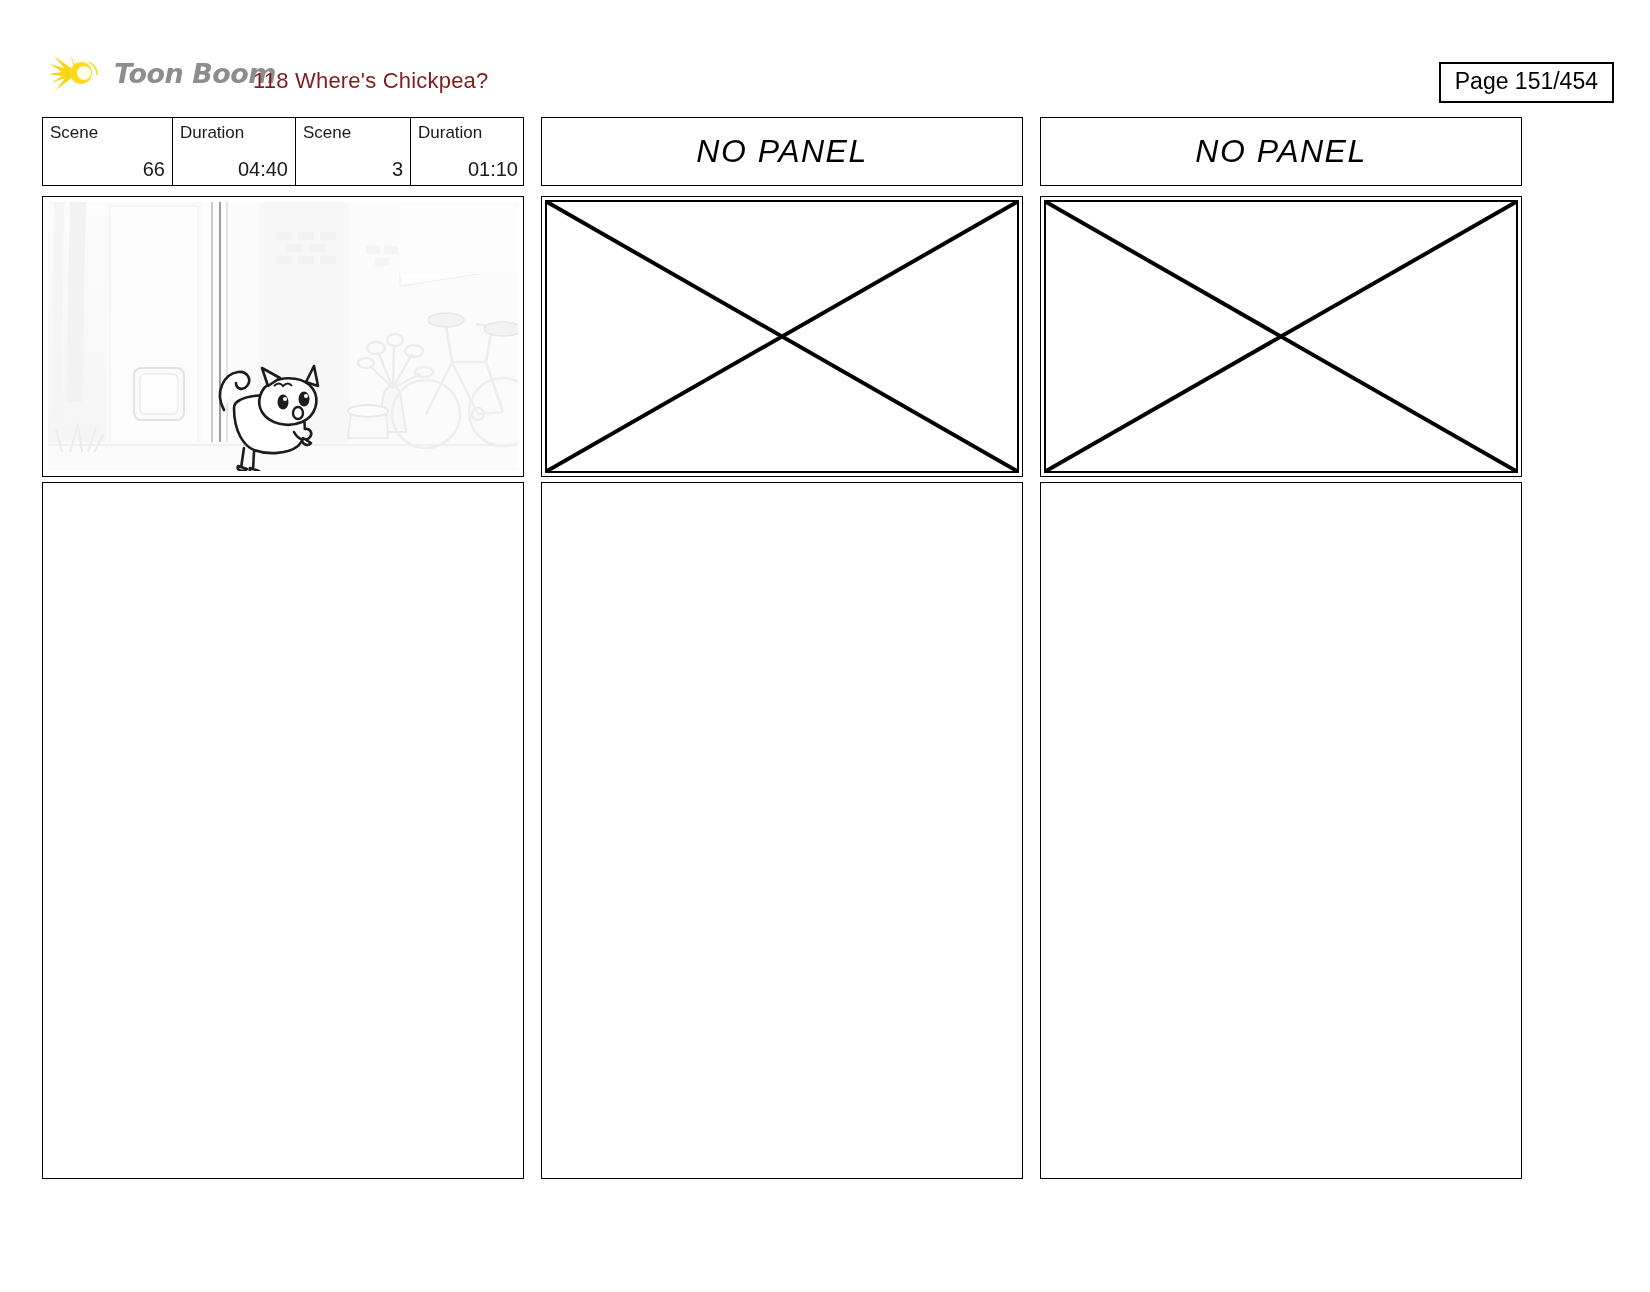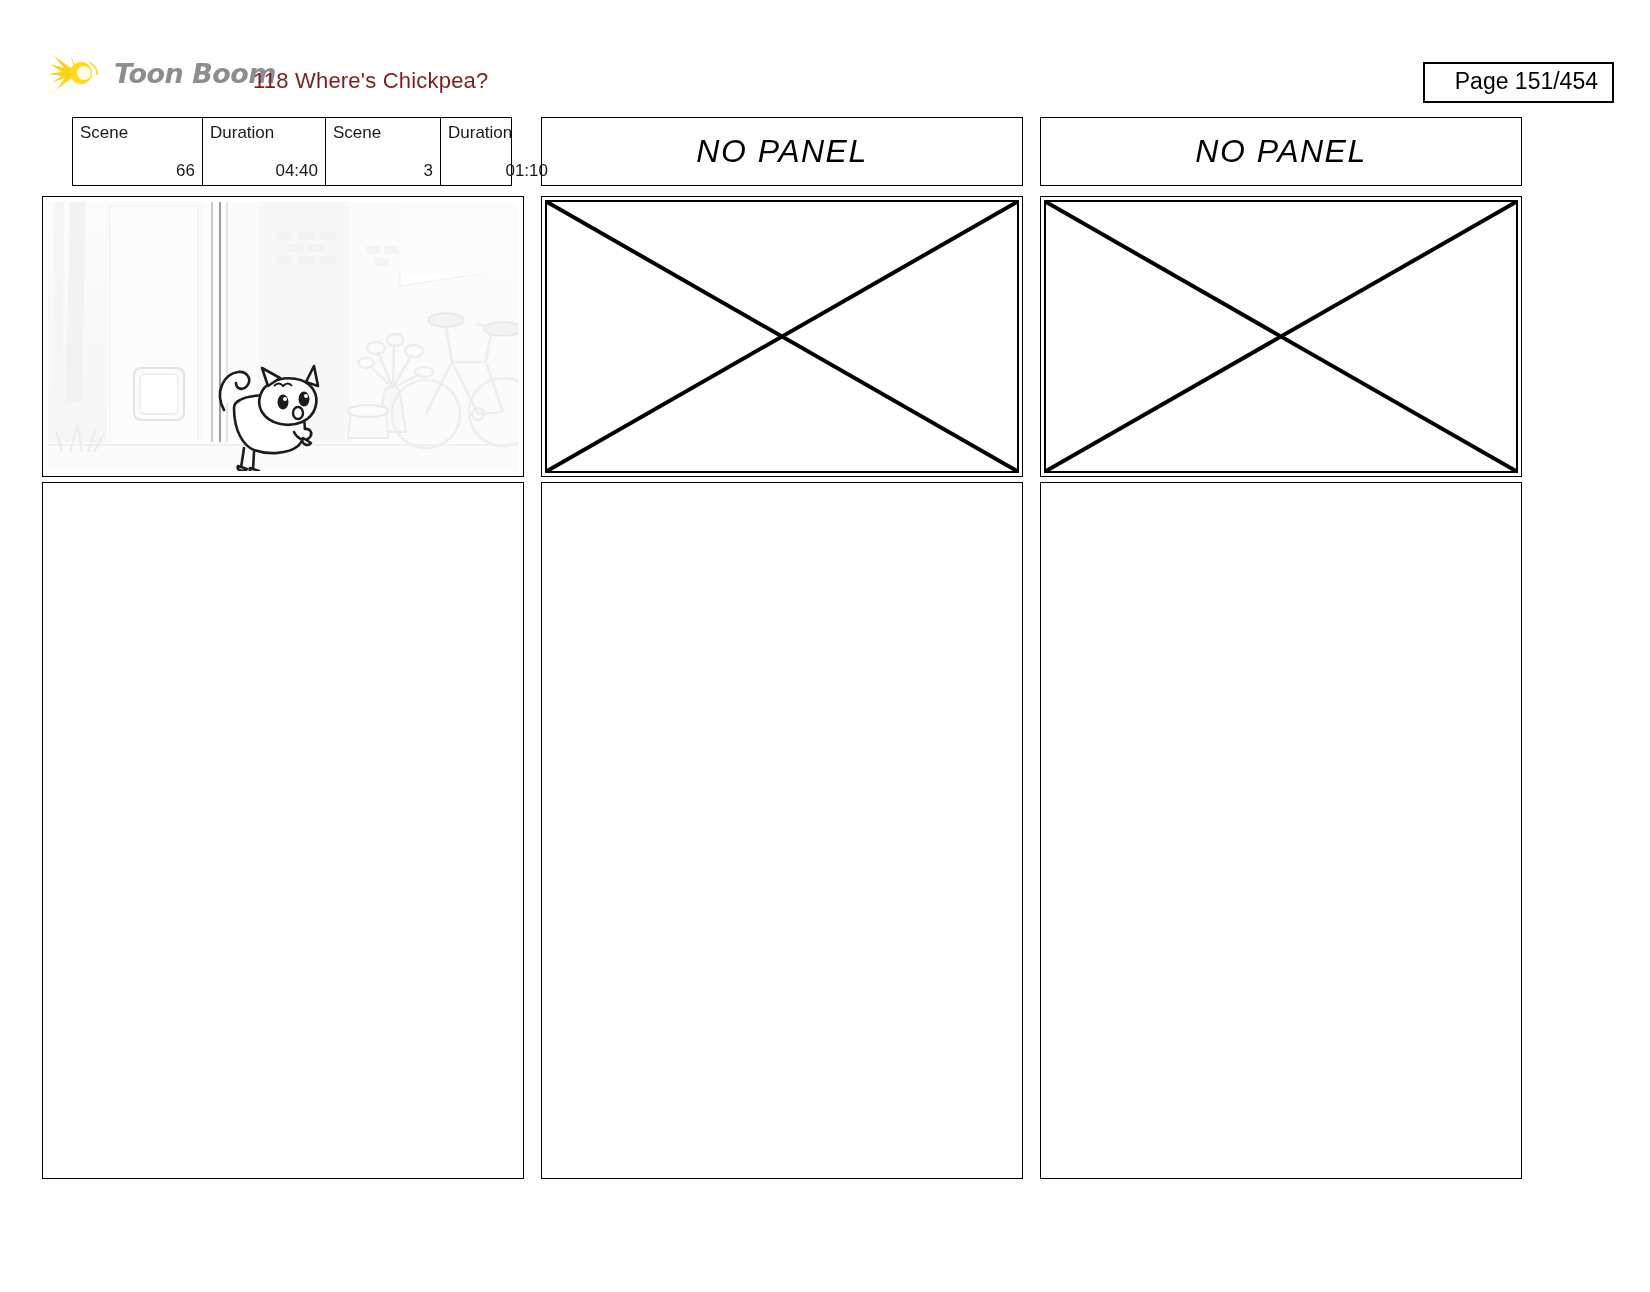--- a/index.html
+++ b/index.html
@@ -53,21 +53,21 @@
     font-size: 22px;
     color: #7f1d1d;
     white-space: nowrap;
     letter-spacing: 0.2px;
   }
   .page-box {
     position: absolute;
     right: 36px;
     top: 62px;
     border: 2px solid #000000;
-    padding: 6px 14px 8px 30px;
+    padding: 6px 14px 8px 14px;
     font-size: 23px;
     line-height: 1;
     color: #000000;
     white-space: nowrap;
   }
 
   
   .board {
     position: absolute;
     left: 42px;
@@ -82,26 +82,25 @@
     height: 1063px;
   }
   .col-1 { left: 0px; }
   .col-2 { left: 499px; }
   .col-3 { left: 998px; }
 
   
   .info-cell {
     position: absolute;
     left: 0; top: 0;
-    width: 440px;
+    width: 482px;
     height: 69px;
     border: 1px solid #000000;
     box-sizing: border-box;
     display: flex;
-    margin-left: 30px;
   }
   .info-field {
     flex: 0 0 auto;
     box-sizing: border-box;
     border-right: 1px solid #000000;
     position: relative;
     height: 100%;
   }
   .info-field:last-child { border-right: none; }
   .f-scene { width: 130px; }
@@ -113,21 +112,21 @@
     left: 7px;
     top: 5px;
     font-size: 17px;
     color: #1a1a1a;
     white-space: nowrap;
   }
   .info-value {
     position: absolute;
     right: 7px;
     bottom: 4px;
-    font-size: 17px;
+    font-size: 20px;
     color: #1a1a1a;
     white-space: nowrap;
   }
 
   
   .nopanel-cell {
     position: absolute;
     left: 0; top: 0;
     width: 482px;
     height: 69px;

